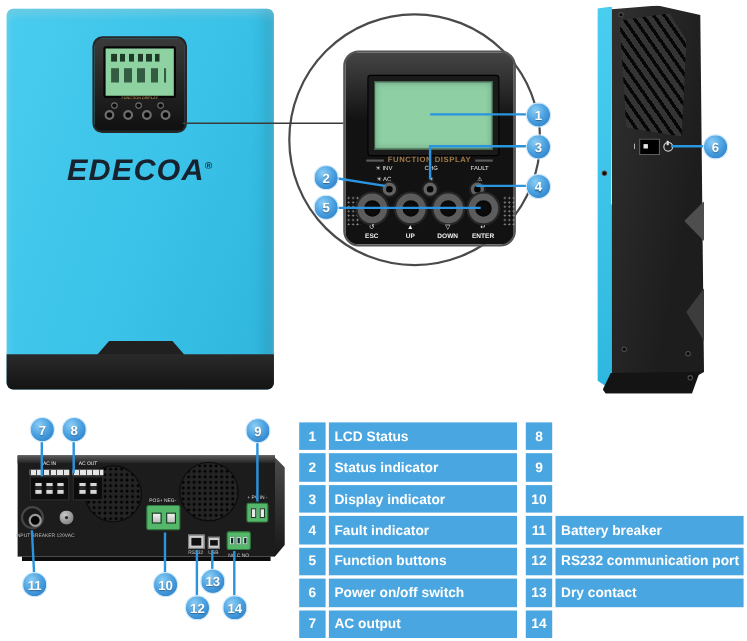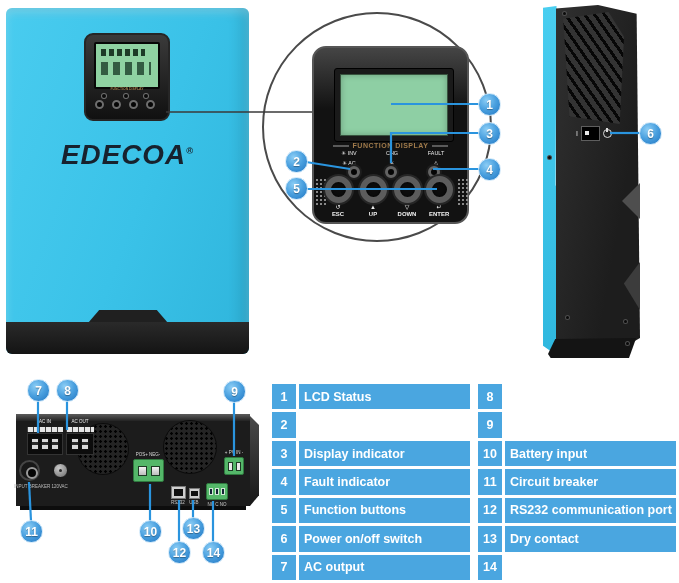--- a/index.html
+++ b/index.html
@@ -359,20 +359,21 @@
   <div class="co" style="left:202px; top:541px;">14</div>
 
   <div class="legend">
     <div class="lcol">
       <div class="lrow">
         <div class="lnum">1</div>
         <div class="ltxt">LCD Status</div>
       </div>
       <div class="lrow">
         <div class="lnum">2</div>
+        <div class="ltxt">Status indicator</div>
       </div>
       <div class="lrow">
         <div class="lnum">3</div>
         <div class="ltxt">Display indicator</div>
       </div>
       <div class="lrow">
         <div class="lnum">4</div>
         <div class="ltxt">Fault indicator</div>
       </div>
       <div class="lrow">
@@ -390,25 +391,24 @@
     </div>
     <div class="lcol">
       <div class="lrow">
         <div class="lnum">8</div>
       </div>
       <div class="lrow">
         <div class="lnum">9</div>
       </div>
       <div class="lrow">
         <div class="lnum">10</div>
-        <div class="ltxt">Battery input</div>
       </div>
       <div class="lrow">
         <div class="lnum">11</div>
-        <div class="ltxt">Circuit breaker</div>
+        <div class="ltxt">Battery breaker</div>
       </div>
       <div class="lrow">
         <div class="lnum">12</div>
         <div class="ltxt">RS232 communication port</div>
       </div>
       <div class="lrow">
         <div class="lnum">13</div>
         <div class="ltxt">Dry contact</div>
       </div>
       <div class="lrow">

